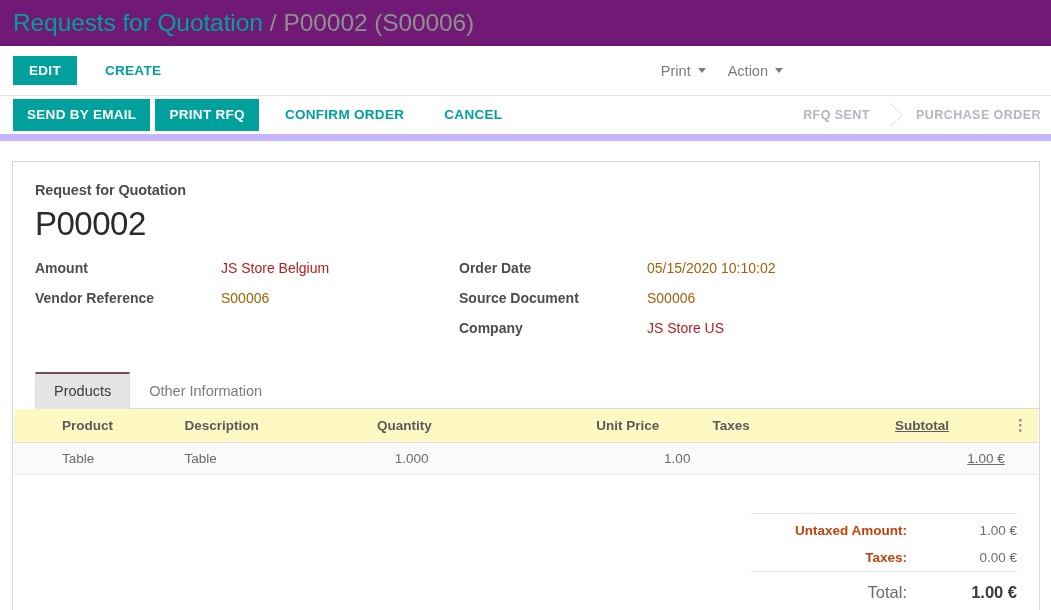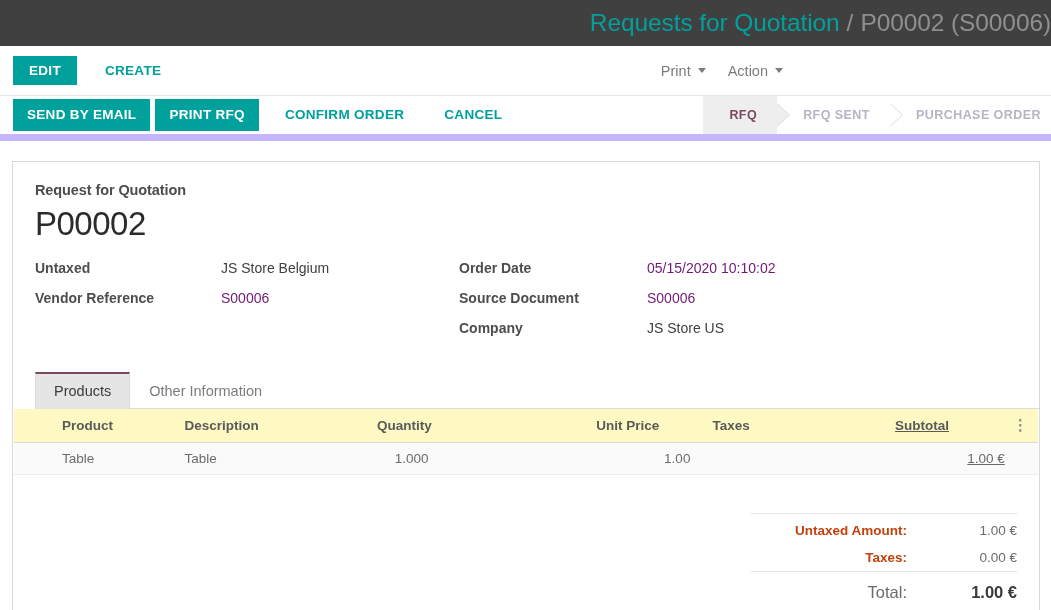--- a/index.html
+++ b/index.html
@@ -19,22 +19,21 @@
     height: 610px;
     background: #ffffff;
   }
 
   
   .breadcrumb-bar {
     height: 46px;
     display: flex;
     align-items: center;
     padding-left: 13px;
-    background: #404040;
-    justify-content: flex-end;
+    background: #701a75;
   }
   .bc-root {
     font-size: 24.5px;
     color: #00a09d;
     letter-spacing: -0.1px;
     cursor: pointer;
   }
   .bc-sep {
     font-size: 24.5px;
     color: #8f8f8f;
@@ -240,23 +239,23 @@
   .field-label {
     font-size: 14px;
     font-weight: bold;
     color: #4d4d4d;
     width: 186px;
     flex: none;
   }
   .field-col.right .field-label { width: 188px; }
   .field-value {
     font-size: 14px;
-    color: #701a75;
-  }
-  .field-value.linked { color: #404040; cursor: pointer; text-align: center; }
+    color: #a16207;
+  }
+  .field-value.linked { color: #b91c1c; cursor: pointer; text-align: center; }
 
   
   .notebook {
     margin-top: 22px;
     position: relative;
   }
   .tabs {
     display: flex;
     align-items: flex-end;
     border-bottom: 1px solid #dcdcdc;
@@ -399,37 +398,36 @@
 
   <div class="statusbar">
     <div class="sb-buttons">
       <button class="sb-btn primary">SEND BY EMAIL</button>
       <button class="sb-btn secondary">PRINT RFQ</button>
       <button class="sb-btn link">CONFIRM ORDER</button>
       <button class="sb-btn link">CANCEL</button>
     </div>
 
     <div class="statuspipe">
-      <div class="pipe-item active">RFQ</div>
       <div class="pipe-item">RFQ SENT</div>
       <div class="pipe-item">PURCHASE ORDER</div>
     </div>
   </div>
 
   <div class="sheet-bg"></div>
   <div class="sheet">
 
     <div class="sheet-inner">
       <div class="form-subtitle">Request for Quotation</div>
       <div class="form-title">P00002</div>
 
       <div class="field-grid">
         <div class="field-col">
           <div class="field-row">
-            <span class="field-label">Untaxed</span>
+            <span class="field-label">Amount</span>
             <span class="field-value linked">JS Store Belgium</span>
           </div>
           <div class="field-row">
             <span class="field-label">Vendor Reference</span>
             <span class="field-value">S00006</span>
           </div>
         </div>
 
         <div class="field-col right">
           <div class="field-row">

